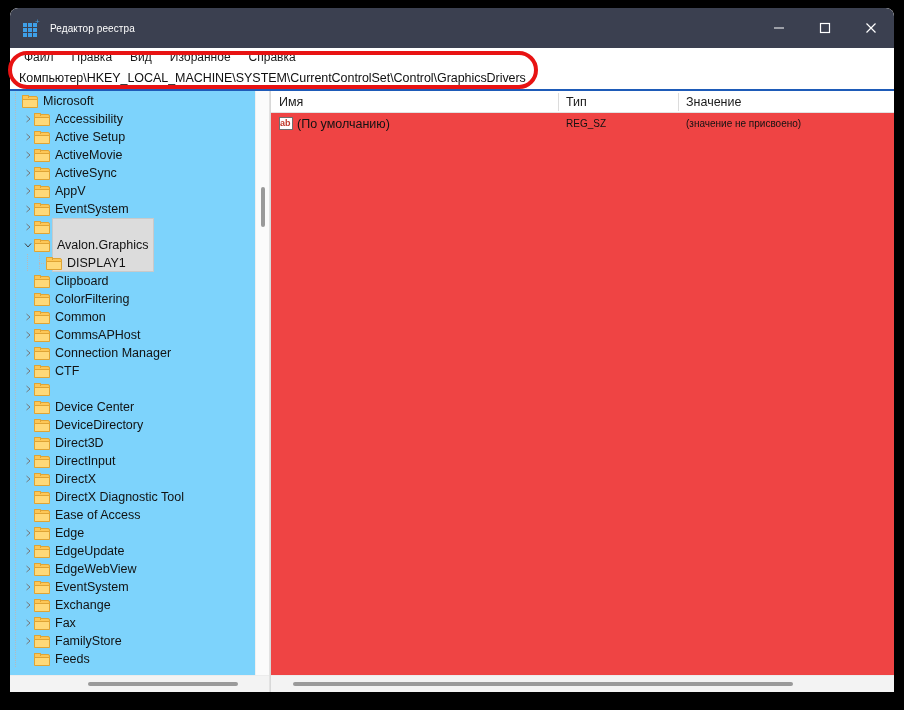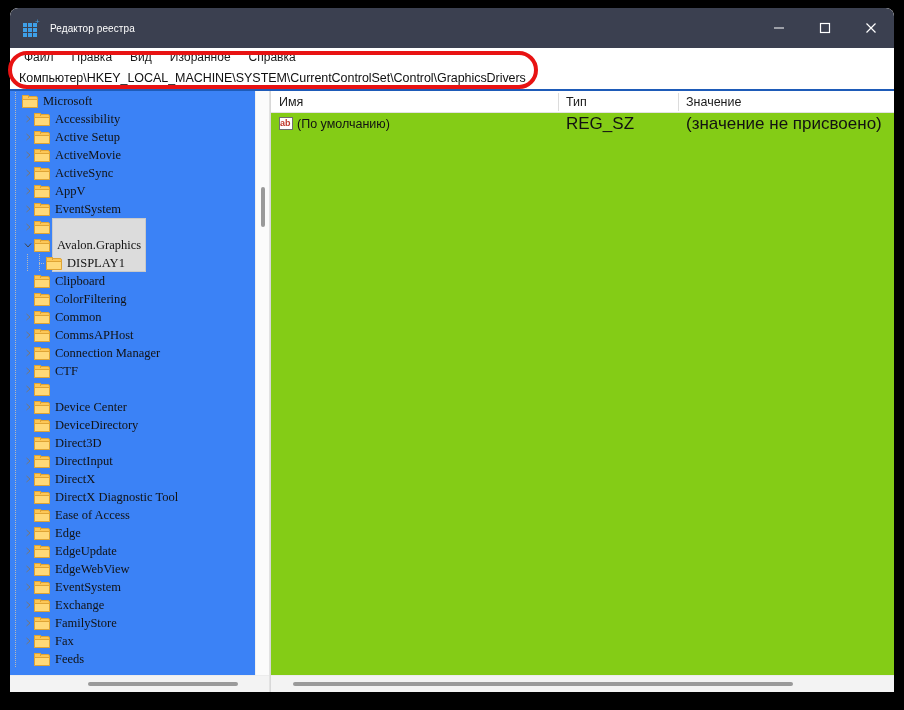--- a/index.html
+++ b/index.html
@@ -144,22 +144,21 @@
     height: 601px;
     background: #ffffff;
     border-right: 1px solid #e2e2e2;
     display: flex;
     flex-direction: column;
   }
   .tree-scroll {
     position: relative;
     flex: 1 1 auto;
     overflow: hidden;
-    background: #3b82f6;
-    font-family: Liberation Serif, serif;
+    background: #7dd3fc;
   }
   .tree-list {
     position: relative;
     padding-top: 1px;
   }
   .tree-row {
     position: relative;
     height: 18px;
     display: flex;
     align-items: center;
@@ -270,21 +269,21 @@
     height: 4px;
     background: #9a9a9a;
     border-radius: 2px;
   }
 
   
   .values-panel {
     position: relative;
     flex: 1 1 auto;
     height: 601px;
-    background: #84cc16;
+    background: #ef4444;
     display: flex;
     flex-direction: column;
     border-left: 1px solid #d8d8d8;
   }
   .col-header {
     position: relative;
     height: 22px;
     background: #ffffff;
     border-bottom: 1px solid #e2e2e2;
     flex: 0 0 auto;
@@ -340,21 +339,21 @@
     color: #c0392b;
     font-family: "Liberation Sans", sans-serif;
     line-height: 13px;
   }
   .value-row .type-cell,
   .value-row .data-cell {
     position: absolute;
     top: 0;
     height: 21px;
     line-height: 21px;
-    font-size: 17px;
+    font-size: 10px;
     color: #121212;
     padding-left: 8px;
   }
 
   
   .annotation {
     position: absolute;
     left: 8px;
     top: 51px;
     width: 530px;
@@ -801,35 +800,35 @@
                 <span class="expander">
                   <svg width="8" height="8" viewBox="0 0 8 8">
                     <path d="M2.5 1 L6 4 L2.5 7" fill="none" stroke="#777" stroke-width="1"></path>
                   </svg>
                 </span>
                 <span class="folder">
                   <span class="back"></span>
                   <span class="tab"></span>
                   <span class="front"></span>
                 </span>
+                <span class="tree-label">Fax</span>
+              </div>
+              <div class="tree-row">
+                <span class="guide"></span>
+                <span class="expander">
+                  <svg width="8" height="8" viewBox="0 0 8 8">
+                    <path d="M2.5 1 L6 4 L2.5 7" fill="none" stroke="#777" stroke-width="1"></path>
+                  </svg>
+                </span>
+                <span class="folder">
+                  <span class="back"></span>
+                  <span class="tab"></span>
+                  <span class="front"></span>
+                </span>
                 <span class="tree-label">FamilyStore</span>
-              </div>
-              <div class="tree-row">
-                <span class="guide"></span>
-                <span class="expander">
-                  <svg width="8" height="8" viewBox="0 0 8 8">
-                    <path d="M2.5 1 L6 4 L2.5 7" fill="none" stroke="#777" stroke-width="1"></path>
-                  </svg>
-                </span>
-                <span class="folder">
-                  <span class="back"></span>
-                  <span class="tab"></span>
-                  <span class="front"></span>
-                </span>
-                <span class="tree-label">Fax</span>
               </div>
               <div class="tree-row">
                 <span class="guide"></span>
                 <span class="expander"></span>
                 <span class="folder">
                   <span class="back"></span>
                   <span class="tab"></span>
                   <span class="front"></span>
                 </span>
                 <span class="tree-label">Feeds</span>

